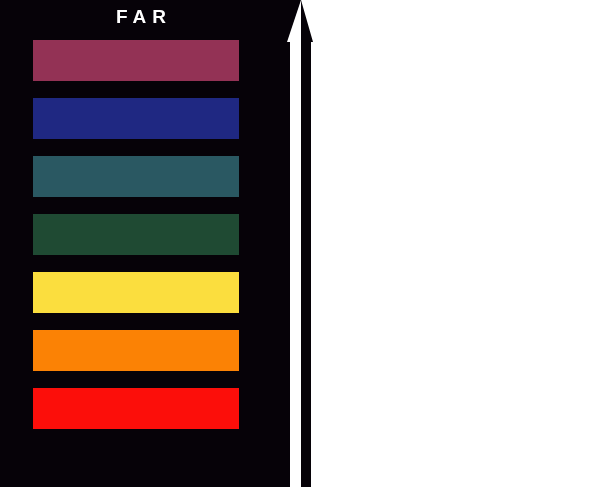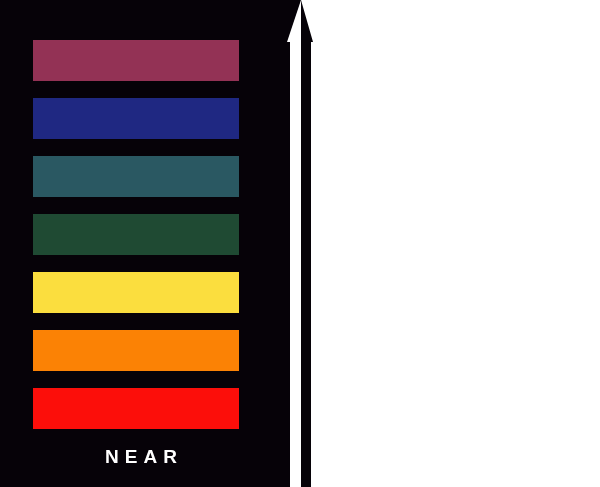--- a/index.html
+++ b/index.html
@@ -38,32 +38,32 @@
   #stack-dark{left:33px;top:40px;width:206px;}
   .bar{width:100%;height:41px;margin-bottom:17px;}
   .bar:last-child{margin-bottom:0;}
 </style>
 </head>
 <body>
 
 <div id="stage">
 
   <div class="panel" id="panel-dark" style="background: rgb(6, 2, 8);">
+    <div class="axis-label" id="far-dark" style="color: rgb(255, 255, 255);">FAR</div>
 
     <div class="bar-stack" id="stack-dark">
       <div class="bar" style="background:#933255"></div>
       <div class="bar" style="background:#1f2882"></div>
       <div class="bar" style="background:#2a5862"></div>
       <div class="bar" style="background:#1f4a33"></div>
       <div class="bar" style="background:#fbde3e"></div>
       <div class="bar" style="background:#fb8205"></div>
       <div class="bar" style="background:#fc0e0a"></div>
     </div>
 
-    <div class="axis-label" id="near-dark" style="color: rgb(255, 255, 255);">NEAR</div>
   </div>
 
   <div class="arrow-col" id="arrow-col-light" style="background: rgb(6, 2, 8);">
     <svg viewBox="0 0 14 487" preserveAspectRatio="none" aria-hidden="true">
       <path d="M14,0 L14,487 L3,487 L3,42 L0,42 Z" fill="#ffffff"></path>
     </svg>
   </div>
 
   <div class="arrow-col" id="arrow-col-dark" style="background: rgb(255, 255, 255);">
     <svg viewBox="0 0 12 487" preserveAspectRatio="none" aria-hidden="true">

